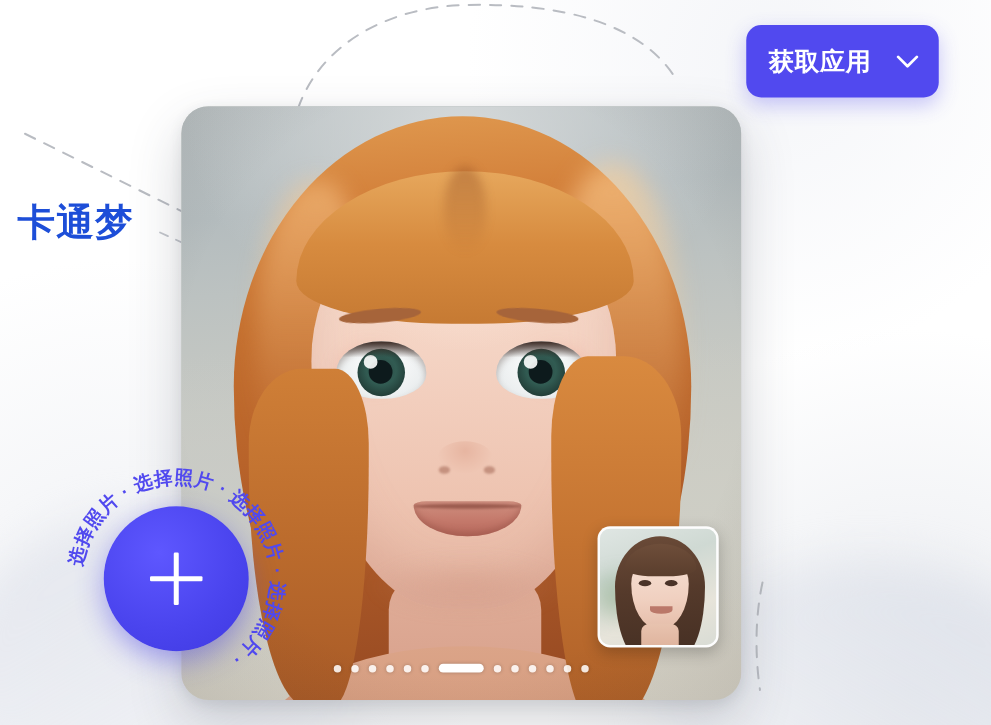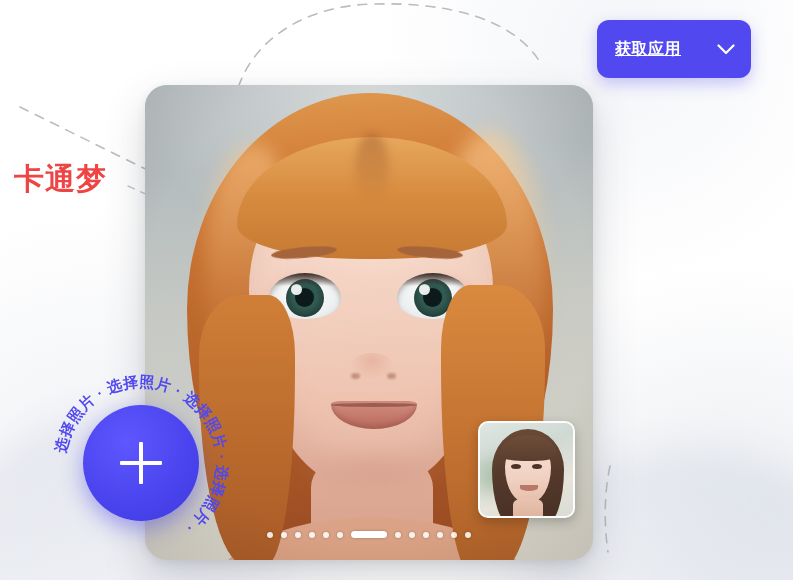--- a/index.html
+++ b/index.html
@@ -47,21 +47,21 @@
   
   .dash-layer { position: absolute; inset: 0; pointer-events: none; }
 
   
   .headline {
     position: absolute;
     left: 14px; top: 164px;
     font-size: 30px;
     font-weight: 700;
     letter-spacing: 1px;
-    color: #ef4444;
+    color: #1d4ed8;
     white-space: nowrap;
     line-height: 1;
   }
 
   
   .preview-card {
     position: absolute;
     left: 145px; top: 85px;
     width: 448px; height: 475px;
     border-radius: 22px;
@@ -351,21 +351,21 @@
     color: #fff;
     display: flex;
     align-items: center;
     justify-content: space-between;
     padding: 0 16px 0 18px;
     cursor: pointer;
     box-shadow: 0 6px 16px rgba(81,73,239,.30);
     z-index: 6;
   }
   .get-app-label {
-    font-size: 16px; font-weight: 700; color: #fff; letter-spacing: .5px; text-decoration: underline;
+    font-size: 20px; font-weight: 700; color: #fff; letter-spacing: .5px;
   }
   .chev { width: 18px; height: 11px; flex: none; }
 
   
   .dropdown {
     position: absolute;
     left: 549px; top: 83px;
     width: 206px; height: 110px;
     border-radius: 14px;
     background: #5149ef;

